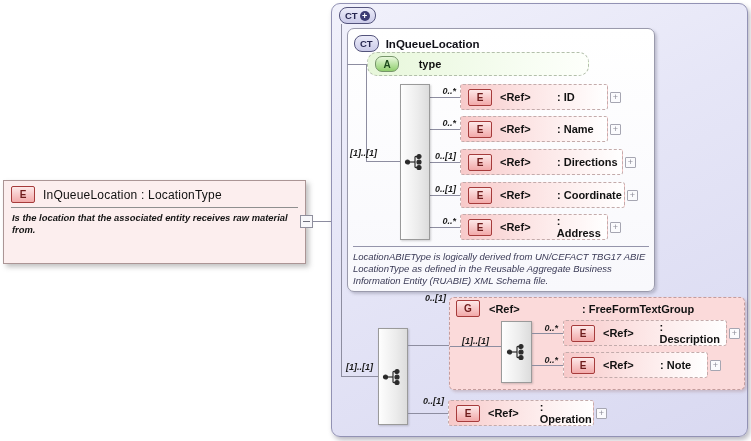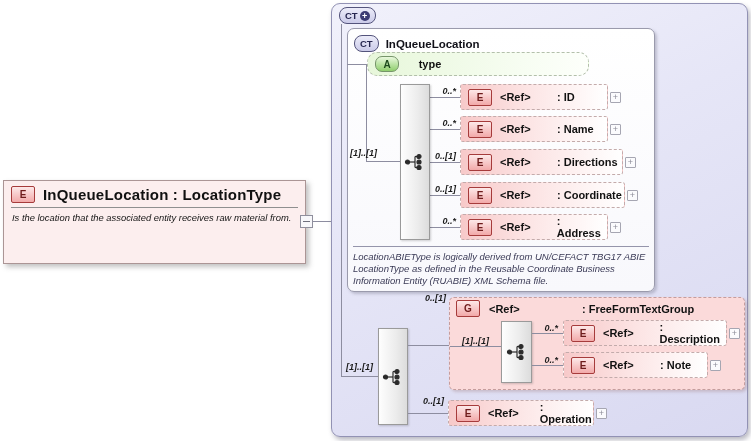--- a/index.html
+++ b/index.html
@@ -6,24 +6,24 @@
   #stage{position:relative;width:751px;height:441px;background:#fff;overflow:hidden;
          font-family:"Liberation Sans","DejaVu Sans",sans-serif;}
 
   .hline,.vline{position:absolute;background:#8d8da0;}
   .hline{height:1px;} .vline{width:1px;}
 
   
   .entity{position:absolute;left:3px;top:180px;width:303px;height:84px;box-sizing:border-box;
           background:#fceeee;border:1px solid #ab9595;box-shadow:3px 3px 5px rgba(120,120,120,.45);}
   .entity-head{display:flex;align-items:center;gap:8px;padding:5px 7px 4px 7px;}
-  .entity-title{font-weight:bold;font-size:15px;color:#111;letter-spacing:.2px;}
+  .entity-title{font-weight:normal;font-size:12px;color:#111;letter-spacing:.2px;}
   .entity-sep{border-top:1px solid #8f8f8f;margin:0 7px;}
   .entity-docs{padding:4px 8px 0 8px;font-style:italic;font-size:9.4px;line-height:1.26;color:#141414;}
-  .entity-docs p{margin:0 0 8px 0;}
+  .entity-docs p{margin:0 0 8px 0;font-weight:bold;}
 
   
   .badge-e,.badge-g{width:22px;height:15px;flex:0 0 auto;display:flex;align-items:center;justify-content:center;
      background:linear-gradient(180deg,#fde9e9,#f2a9a9);border:1px solid #a63b3b;border-radius:2px;
      font-weight:bold;font-size:10px;color:#6e1c1c;}
   .badge-ct{height:15px;padding:0 5px;display:inline-flex;align-items:center;gap:2px;
      background:linear-gradient(180deg,#ececf9,#cbcbe9);border:1px solid #54547c;border-radius:8px;
      font-weight:bold;font-size:9.5px;color:#26264f;}
   .ct-plus{width:10px;height:10px;border-radius:50%;background:#3c3c74;color:#fff;font-size:9px;
      line-height:10px;text-align:center;font-weight:bold;}
@@ -189,21 +189,21 @@
 
   <div class="card" style="left:420px;top:216px;width:36px;">0..*</div>
   <div class="el" style="left:460px;top:214px;width:148px;">
     <span class="badge-e">E</span>
     <span class="ref">&lt;Ref&gt;</span>
     <span class="nm">: Address</span>
   </div>
   <div class="plusbox" style="left:610px;top:222px;">+</div>
 
   <div class="ann-sep"></div>
-  <div class="annotation">LocationABIEType is logically derived from UN/CEFACT TBG17 ABIE LocationType as defined in the Reusable Coordinate Business Information Entity (RUABIE) XML Schema file.</div>
+  <div class="annotation">LocationABIEType is logically derived from UN/CEFACT TBG17 ABIE LocationType as defined in the Reusable Aggregate Business Information Entity (RUABIE) XML Schema file.</div>
 
   <div class="card" style="left:346px;top:362px;width:42px;text-align:left;">[1]..[1]</div>
   <div class="seq" style="left:378px;top:328px;width:30px;height:97px;">
     <svg width="22" height="18" viewBox="0 0 22 18">
       <g stroke="#2a2a2a" stroke-width="1.2" fill="#2a2a2a">
         <line x1="3" y1="9" x2="11" y2="9"></line>
           <line x1="11" y1="3.5" x2="11" y2="14.5"></line>
         <line x1="11" y1="3.5" x2="15" y2="3.5"></line>
           <line x1="11" y1="14.5" x2="15" y2="14.5"></line>
         <circle cx="3.5" cy="9" r="2"></circle>

